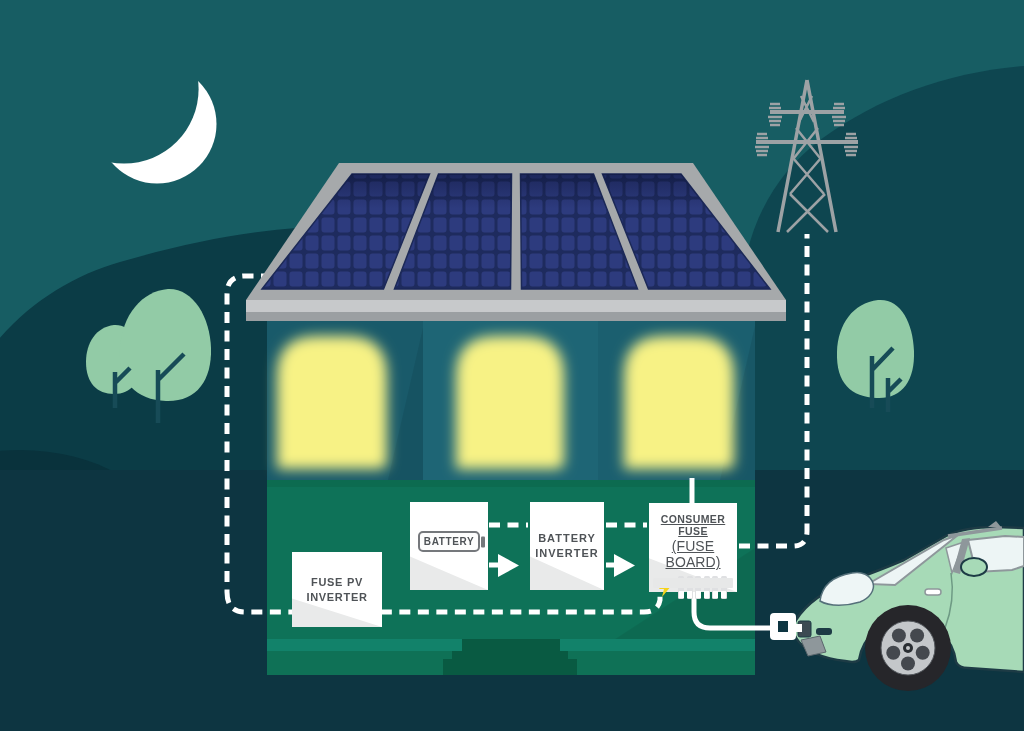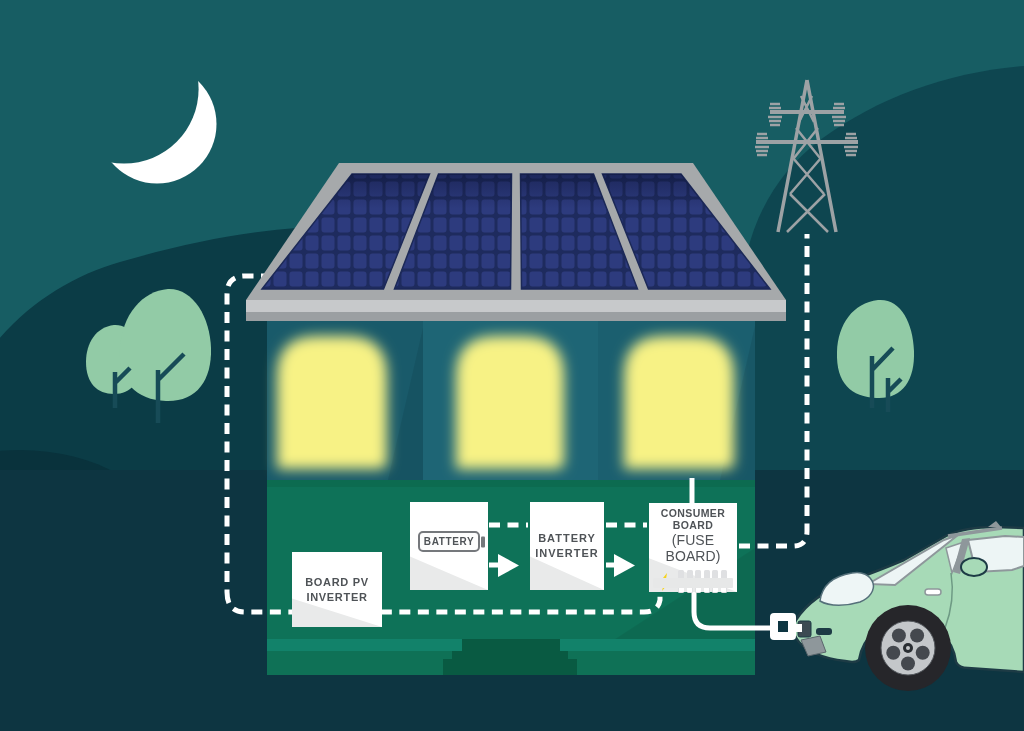--- a/index.html
+++ b/index.html
@@ -28,21 +28,21 @@
   .battery-outline {
     position:relative; border:2.5px solid #75787c; border-radius:5px;
     padding:3px 4px; font-size:10px; letter-spacing:.6px; background:#fdfdfd;
   }
   .battery-outline::after {
     content:""; position:absolute; right:-6.5px; top:50%; transform:translateY(-50%);
     width:4px; height:11px; background:#75787c; border-radius:1px;
   }
   #box-bi { left:530px; top:502px; width:74px; height:88px; font-size:11px; letter-spacing:1px; line-height:1.4; }
   #box-cu { left:649px; top:503px; width:88px; height:89px; justify-content:flex-start; font-size:10.5px; letter-spacing:.4px; line-height:1.15; }
-  #box-cu .content { margin-top:4px; }
+  #box-cu .content { margin-top:10px;text-decoration:underline; }
   .cu-sub { font-weight:normal; font-size:14px; letter-spacing:.1px; margin-top:1px; }
   .cu-row { display:flex; align-items:flex-end; gap:6px; margin-top:5px; height:24px; }
   .switches { display:flex; gap:2.5px; align-items:flex-start; }
   .sw { width:6px; height:23px; background:#dfe0e2; border-radius:1.5px; position:relative; }
   .sw::after { content:""; position:absolute; left:.5px; right:.5px; bottom:1.5px; height:7px; background:#ffffff; }
   .cu-bar { position:absolute; left:4px; right:4px; bottom:4px; height:10px; background:#e7e8e8; border-radius:1px; z-index:1; }
 </style>
 </head>
 <body>
 
@@ -204,21 +204,21 @@
         <rect x="796" y="624" width="6" height="8" fill="#ffffff"></rect>
         <rect x="770" y="613" width="26" height="27" rx="4" fill="#ffffff"></rect>
         <rect x="778" y="621" width="10" height="11" fill="#0d3541"></rect>
       </g>
     </g>
   </svg>
 
   <div class="eq-box" id="box-solar">
     <div class="shade"></div>
     <div class="content">
-      <div>BOARD PV</div>
+      <div>FUSE PV</div>
       <div>INVERTER</div>
     </div>
   </div>
 
   <div class="eq-box" id="box-battery">
     <div class="shade"></div>
     <div class="content">
       <div class="battery-outline">
         <span>BATTERY</span>
       </div>
@@ -230,21 +230,21 @@
     <div class="content">
       <div>BATTERY</div>
       <div>INVERTER</div>
     </div>
   </div>
 
   <div class="eq-box" id="box-cu">
     <div class="shade"></div>
     <div class="content">
       <div>CONSUMER</div>
-      <div>BOARD</div>
+      <div>FUSE</div>
       <div class="cu-sub">(FUSE BOARD)</div>
       <div class="cu-row">
         <span>
           <svg width="13" height="18" viewBox="0 0 13 18">
               <polygon points="8,0 0,10 5,10 3,18 13,6 7,6" fill="#f6d31c"></polygon>
             </svg>
         </span>
         <span class="switches">
           <span class="sw"></span>
           <span class="sw"></span>

